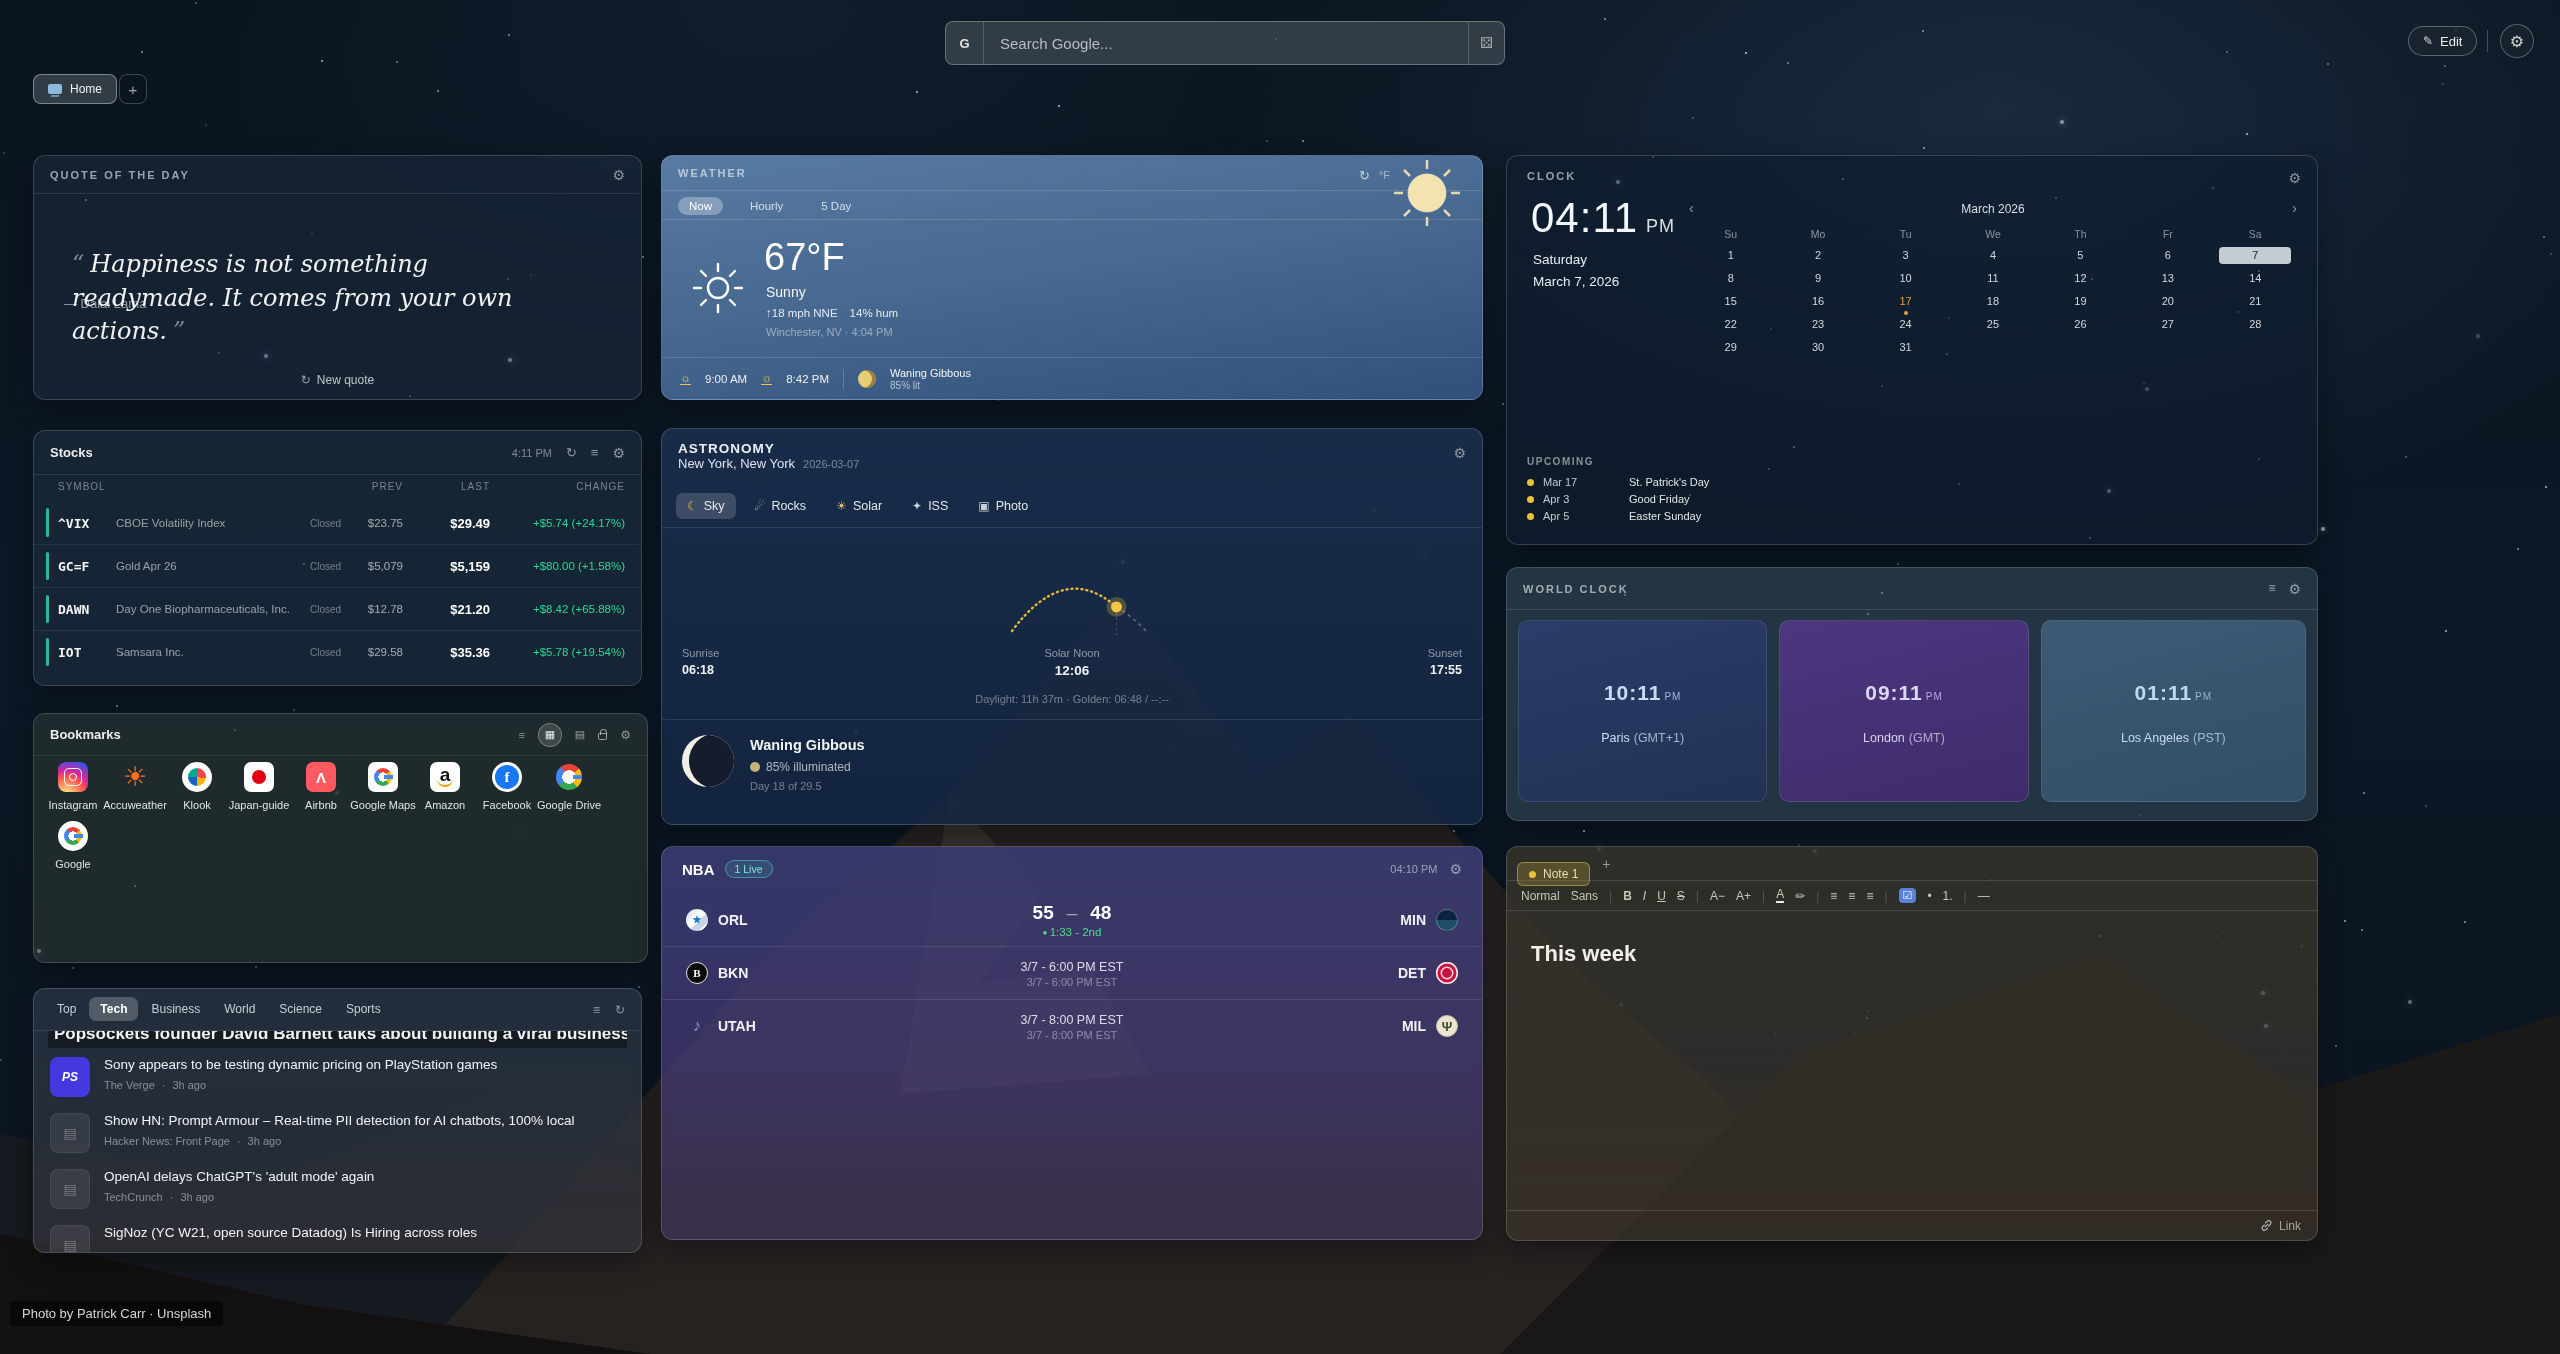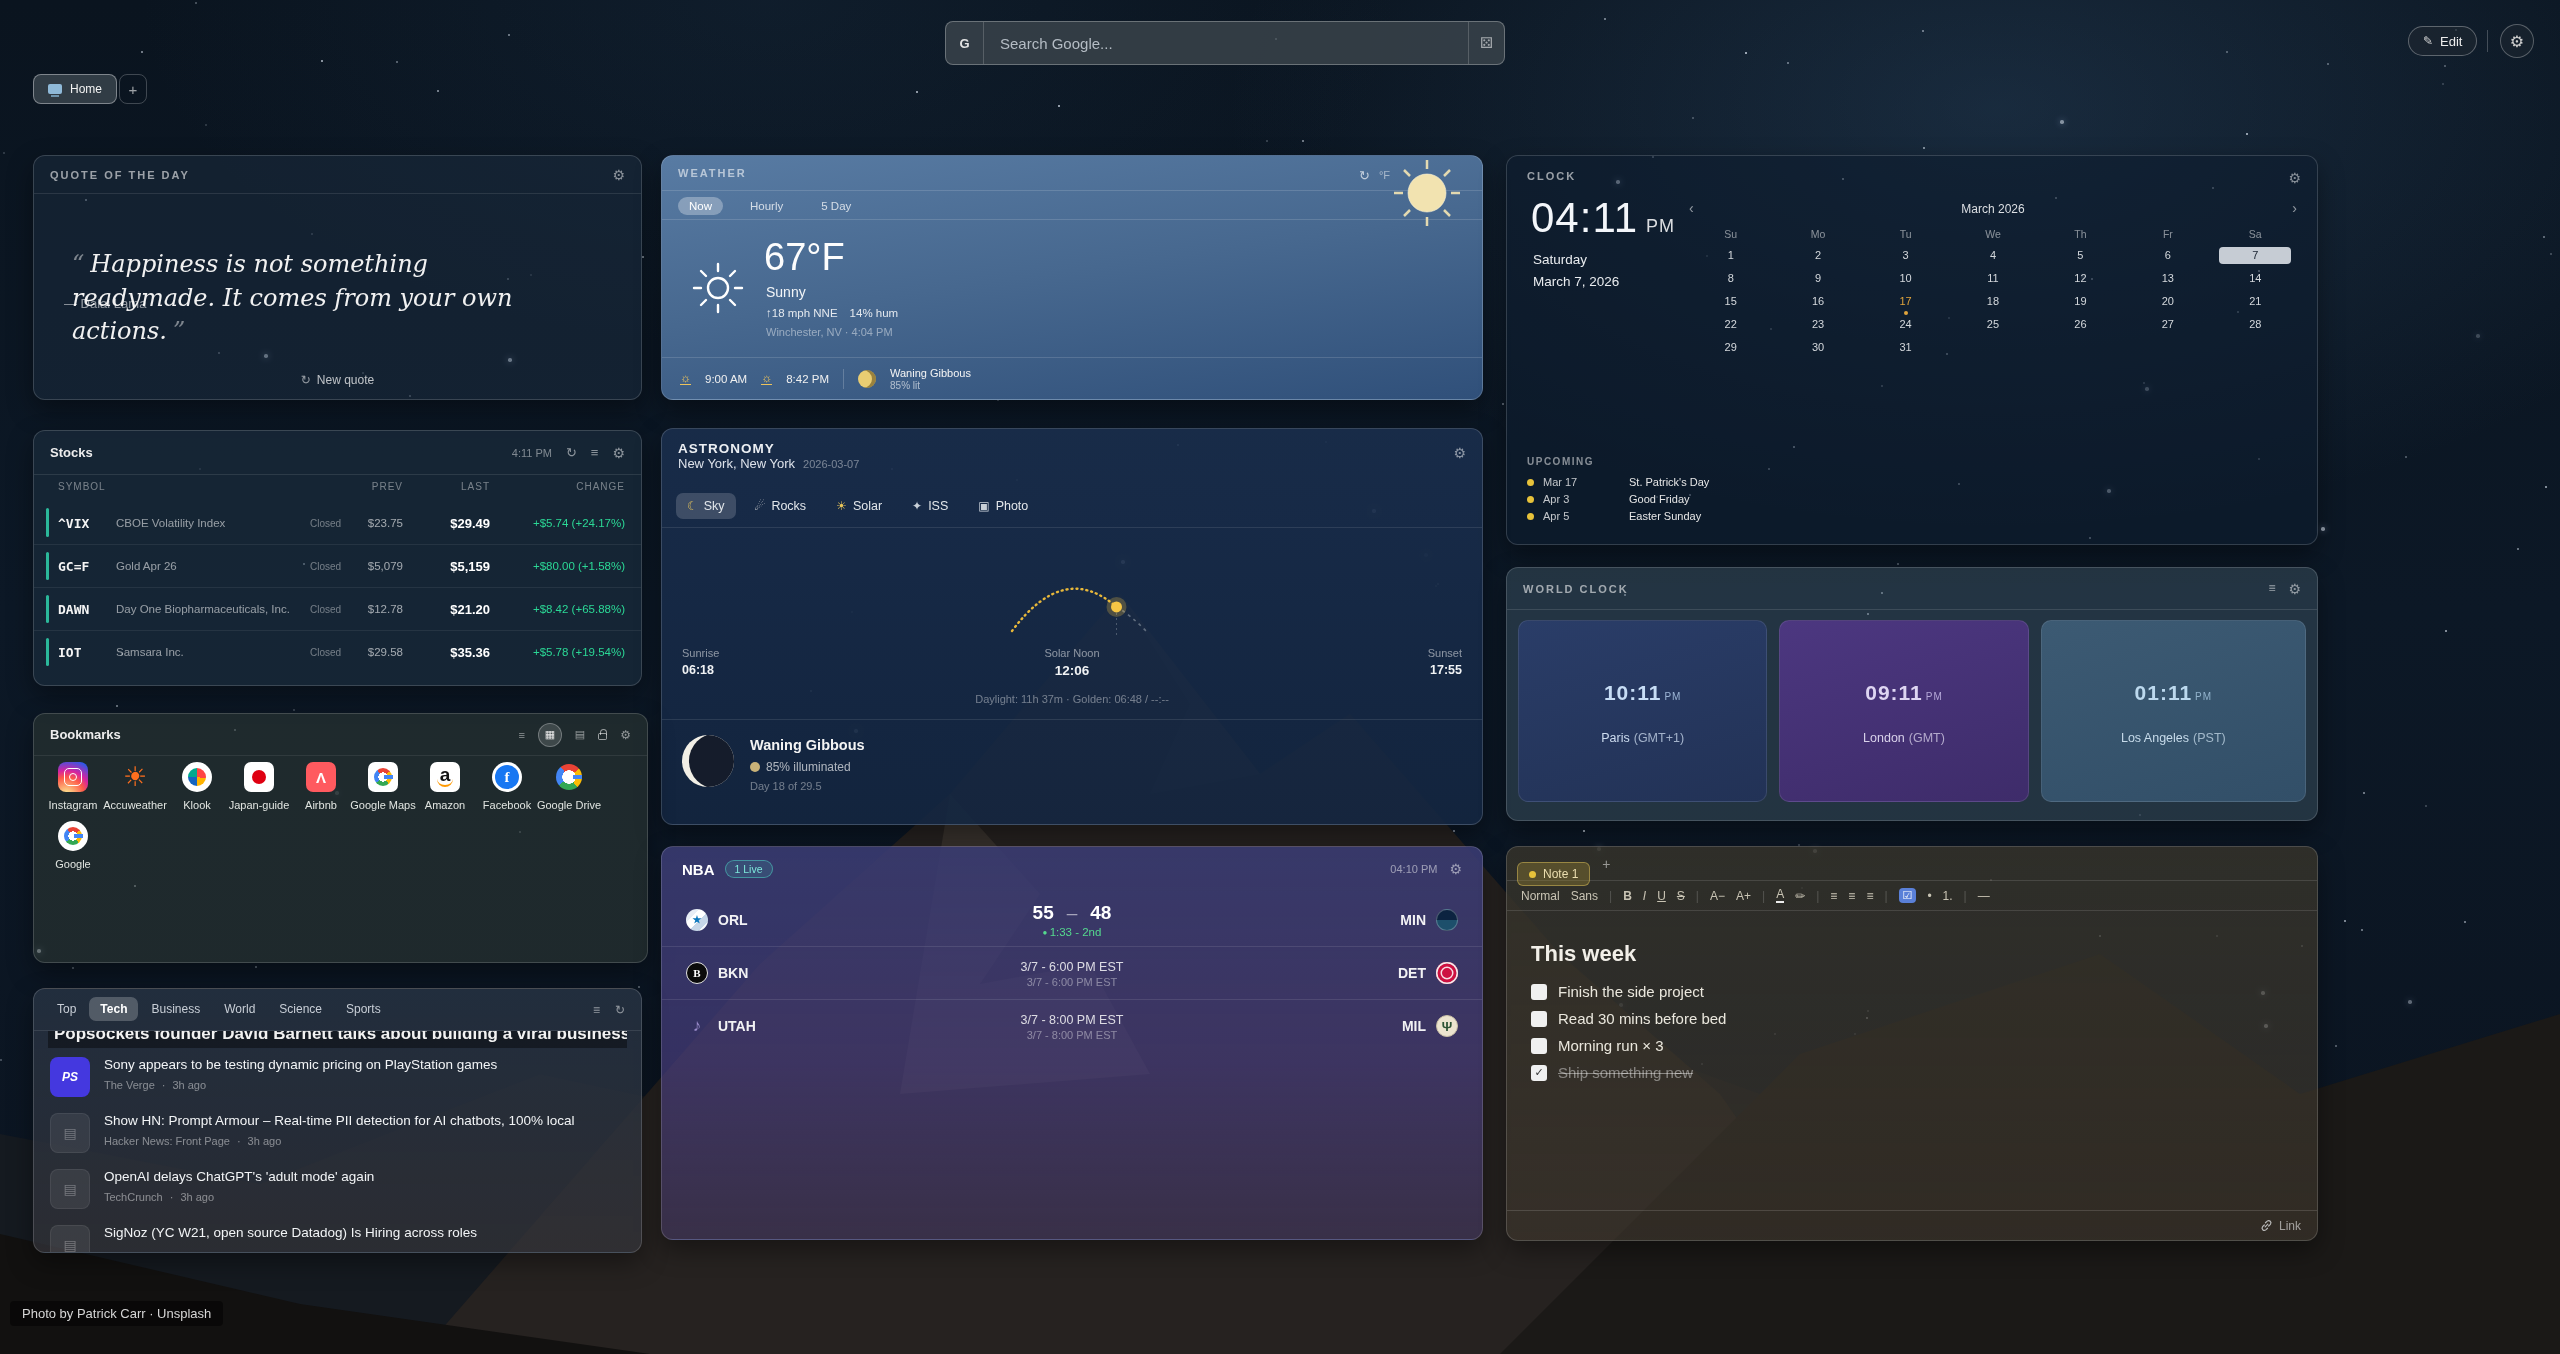--- a/index.html
+++ b/index.html
@@ -999,42 +999,20 @@
         <span class="ntool" data-tool="align-right">≡</span>
         <span class="ntool" data-tool="sep">|</span>
         <span class="ntool" data-tool="checklist" data-state="active">☑</span>
         <span class="ntool" data-tool="bullet-list">•</span>
         <span class="ntool" data-tool="numbered-list">1.</span>
         <span class="ntool" data-tool="sep">|</span>
         <span class="ntool" data-tool="divider">—</span>
       </div>
     <div class="note-body">
       <div class="note-h1">This week</div>
-      <div class="nchecklist">
-
-          <div class="citem" data-checked="false">
-            <span class="cbox"></span>
-            <span class="ctext">Finish the side project</span>
-          </div>
-
-          <div class="citem" data-checked="false">
-            <span class="cbox"></span>
-            <span class="ctext">Read 30 mins before bed</span>
-          </div>
-
-          <div class="citem" data-checked="false">
-            <span class="cbox"></span>
-            <span class="ctext">Morning run × 3</span>
-          </div>
-
-          <div class="citem" data-checked="true">
-            <span class="cbox"></span>
-            <span class="ctext">Ship something new</span>
-          </div>
-        </div>
     </div>
     <div class="note-foot">
       <svg width="13" height="13" viewBox="0 0 24 24">
         <path fill="none" stroke="#b8b8b8" stroke-width="2.2" stroke-linecap="round" d="M9.5 14.5 L14.5 9.5 M8 11 l-3.2 3.2 a4.2 4.2 0 0 0 5.9 5.9 L13.9 17 M16 13 l3.2-3.2 a4.2 4.2 0 0 0-5.9-5.9 L10.1 7"></path>
       </svg>
       <span>Link</span>
     </div>
   </div>
 
   <div class="widget" id="news">

